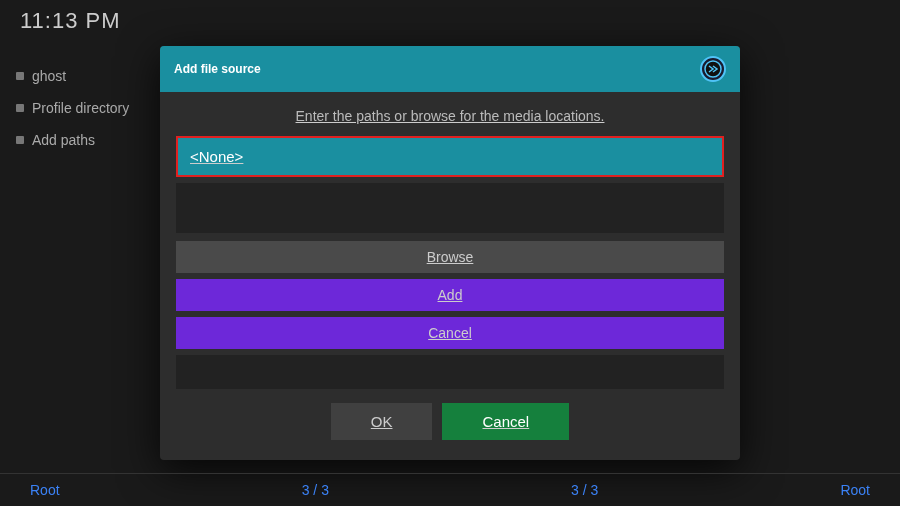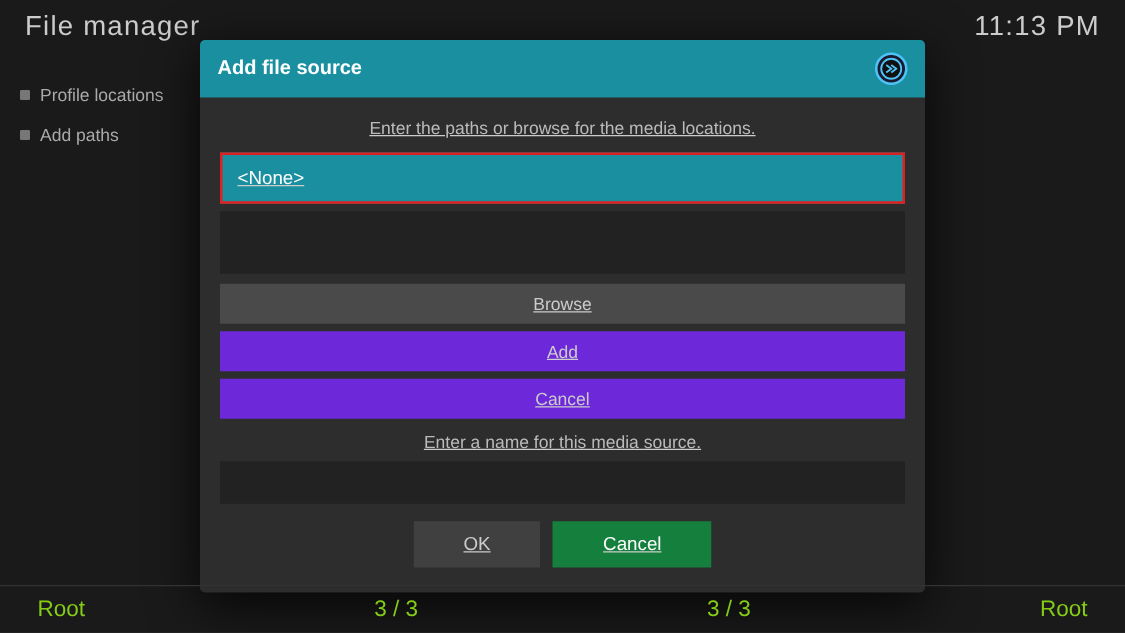--- a/index.html
+++ b/index.html
@@ -72,22 +72,22 @@
       position: absolute;
       bottom: 0; left: 0; right: 0;
       display: flex;
       justify-content: space-between;
       align-items: center;
       padding: 8px 30px;
       border-top: 1px solid #333;
     }
 
     .bottom-bar-item {
-      font-size: 18px;
-      color: #84cc16;
+      font-size: 14px;
+      color: #3b82f6;
     }
 
     
     .modal-overlay {
       position: absolute;
       top: 0; left: 0; right: 0; bottom: 0;
       display: flex;
       align-items: center;
       justify-content: center;
     }
@@ -103,21 +103,21 @@
 
     .dialog-header {
       background: #1a8fa0;
       display: flex;
       align-items: center;
       justify-content: space-between;
       padding: 10px 14px;
     }
 
     .dialog-title {
-      font-size: 16px;
+      font-size: 12px;
       font-weight: bold;
       color: #fff;
     }
 
     .kodi-logo {
       width: 26px;
       height: 26px;
       background: #1a1a2e;
       border-radius: 50%;
       display: flex;
@@ -216,28 +216,31 @@
 
     .btn-footer.cancel {
       color: #fff;
       background: #15803d;
     }
   </style>
 </head>
 <body>
 
 <div class="top-bar">
-  <span class="app-title">File manager</span>
   <span class="clock">11:13 PM</span>
 </div>
 
 <div class="sidebar">
   <div class="sidebar-item">
     <span class="bullet"></span>
-    <span>Profile locations</span>
+    <span>ghost</span>
+  </div>
+  <div class="sidebar-item">
+    <span class="bullet"></span>
+    <span>Profile directory</span>
   </div>
   <div class="sidebar-item">
     <span class="bullet"></span>
     <span>Add paths</span>
   </div>
 </div>
 
 <div class="modal-overlay">
   <div class="dialog">
 
@@ -262,21 +265,20 @@
           </div>
           <div style="background:#222; min-height:50px;"></div>
         </div>
         <div class="btn-group-right">
           <button class="btn-side active">Browse</button>
           <button class="btn-side">Add</button>
           <button class="btn-side">Cancel</button>
         </div>
       </div>
 
-      <div class="name-instruction">Enter a name for this media source.</div>
       <input type="text" class="name-input" value="" style="">
 
       <div class="dialog-footer">
         <button class="btn-footer">OK</button>
         <button class="btn-footer cancel">Cancel</button>
       </div>
     </div>
   </div>
 </div>
 

